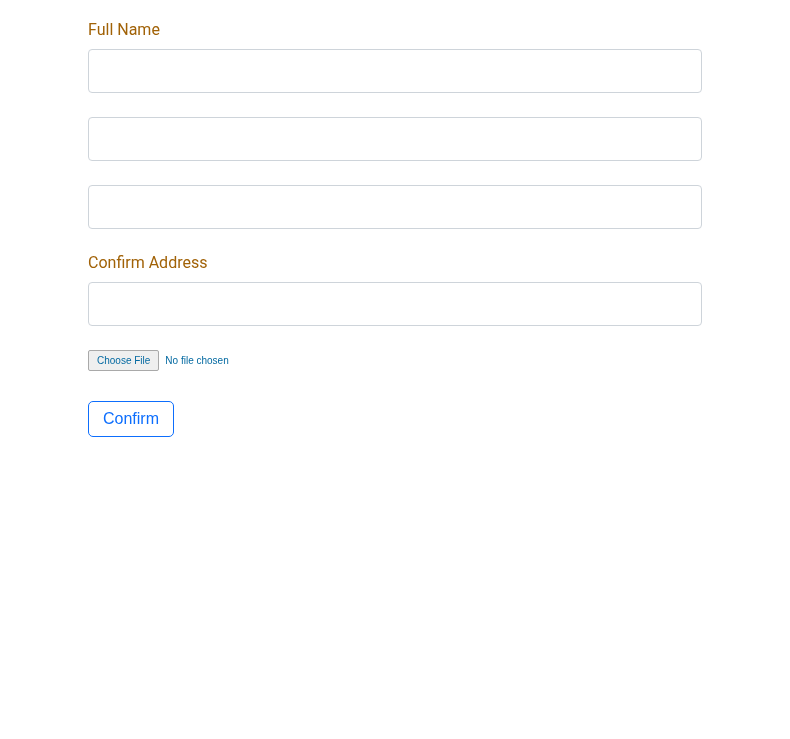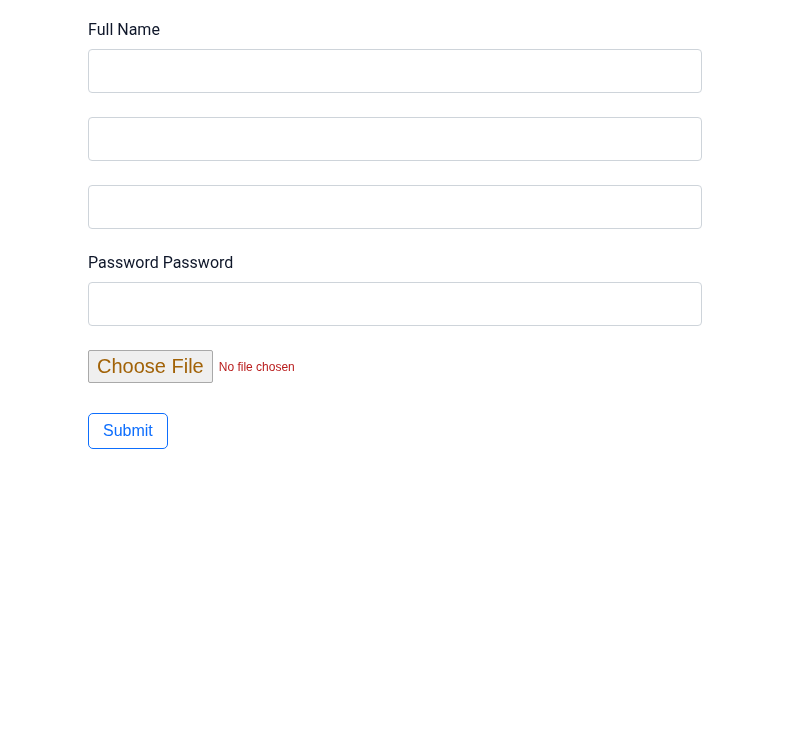--- a/index.html
+++ b/index.html
@@ -17,21 +17,21 @@
       padding: 20px 88px 40px 88px;
       max-width: 790px;
     }
     .form-group {
       margin-bottom: 24px;
     }
     label {
       display: block;
       margin-bottom: 10px;
       font-size: 16px;
-      color: #0f172a;
+      color: #a16207;
       font-weight: 400;
     }
     .form-control {
       display: block;
       width: 100%;
       height: 44px;
       padding: 8px 12px;
       font-size: 16px;
       line-height: 1.5;
       color: #495057;
@@ -39,32 +39,32 @@
       border: 1px solid #ced4da;
       border-radius: 4px;
     }
     .file-row {
       display: flex;
       align-items: center;
       gap: 6px;
     }
     .file-btn {
       font-family: Arial, sans-serif;
-      font-size: 20px;
+      font-size: 10px;
       padding: 4px 8px;
       background: #efefef;
       border: 1px solid #a9a9a9;
       border-radius: 2px;
       cursor: pointer;
-      color: #a16207;
+      color: #0369a1;
     }
     .file-status {
       font-family: Arial, sans-serif;
-      font-size: 12px;
-      color: #b91c1c;
+      font-size: 10px;
+      color: #0369a1;
     }
     .btn-submit {
       display: inline-block;
       padding: 8px 14px;
       font-size: 16px;
       color: #0d6efd;
       background-color: #fff;
       border: 1px solid #0d6efd;
       border-radius: 5px;
       cursor: pointer;
@@ -83,26 +83,26 @@
 
   <div class="form-group">
     <input type="email" class="form-control" value="" style="">
   </div>
 
   <div class="form-group">
     <input type="password" class="form-control" value="" style="">
   </div>
 
   <div class="form-group">
-    <label>Password Password</label>
+    <label>Confirm Address</label>
     <input type="password" class="form-control" value="" style="">
   </div>
 
   <div class="form-group">
     <div class="file-row">
       <button type="button" class="file-btn">Choose File</button>
       <span class="file-status">No file chosen</span>
     </div>
   </div>
 
-  <button type="submit" class="btn-submit">Submit</button>
+  <button type="submit" class="btn-submit">Confirm</button>
 
 </div>
 
 </body></html>

